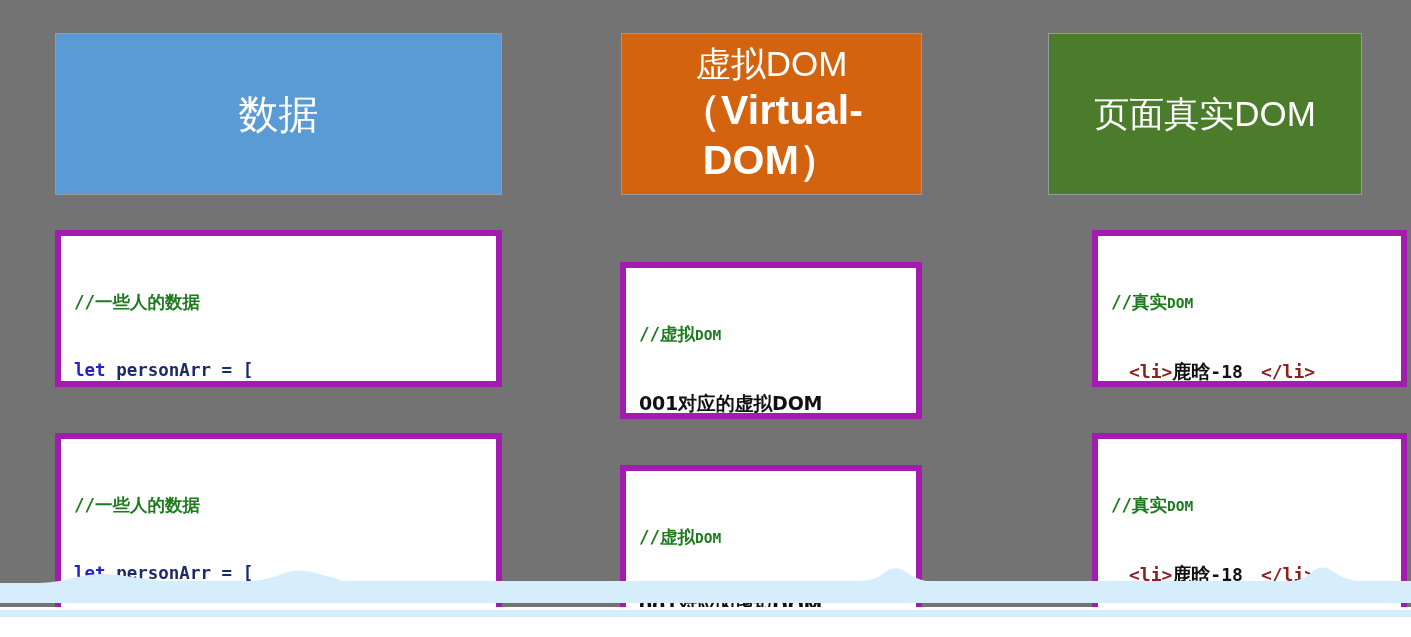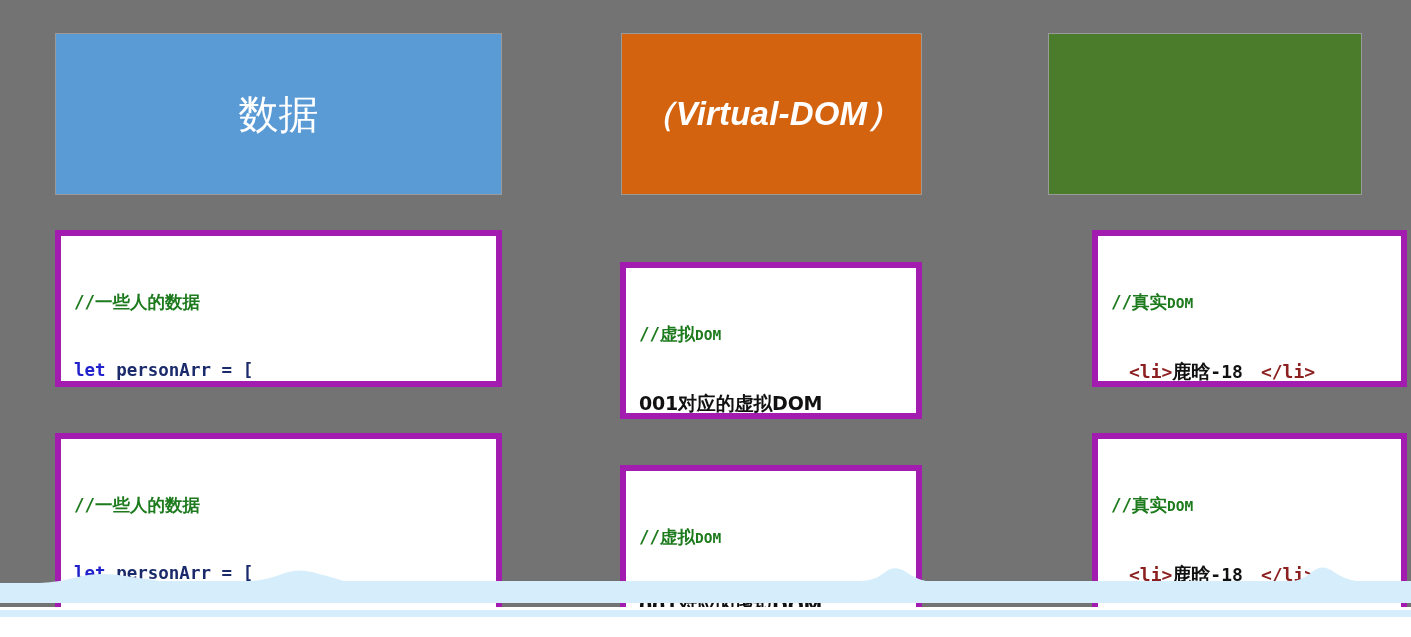--- a/index.html
+++ b/index.html
@@ -75,21 +75,21 @@
     left: 621px; width: 301px; height: 162px;
     background: #d4630f;
     font-size: 35px;
   }
   .banner-3 {
     left: 1048px; width: 314px; height: 162px;
     background: #4b7c2b;
     font-size: 35px;
   }
   .banner .line-cjk { font-weight: 400; }
-  .banner .line-latin { font-weight: 700; font-size: 33px; letter-spacing: .2px; font-style: italic; }
+  .banner .line-latin { font-weight: 700; font-size: 41px; letter-spacing: .2px; }
 
   
   .codebox {
     position: absolute;
     box-sizing: border-box;
     background: #ffffff;
     border: 6px solid #a21caf;
     font-family: "DejaVu Sans Mono", "Liberation Mono", monospace;
     font-size: 17.5px;
     font-weight: 700;
@@ -143,24 +143,26 @@
 </head>
 <body>
 
 <div id="slide">
 
   <div class="banner banner-1">
     <span class="line-cjk">数据</span>
   </div>
 
   <div class="banner banner-2">
+    <span class="line-cjk">虚拟DOM</span>
     <span class="line-latin">（Virtual-DOM）</span>
   </div>
 
   <div class="banner banner-3">
+    <span class="line-cjk">页面真实DOM</span>
   </div>
 
   <div class="codebox cb-r1 cb-c1">
     <span class="code-line"><span class="t-comment">//一些人的数据</span></span>
     <span class="code-line"><span class="t-kw">let</span><span class="t-plain"> </span><span class="t-ident">personArr</span><span class="t-plain"> </span><span class="t-punct">=</span><span class="t-plain"> </span><span class="t-punct">[</span></span>
     
     
     
   </div>
 

